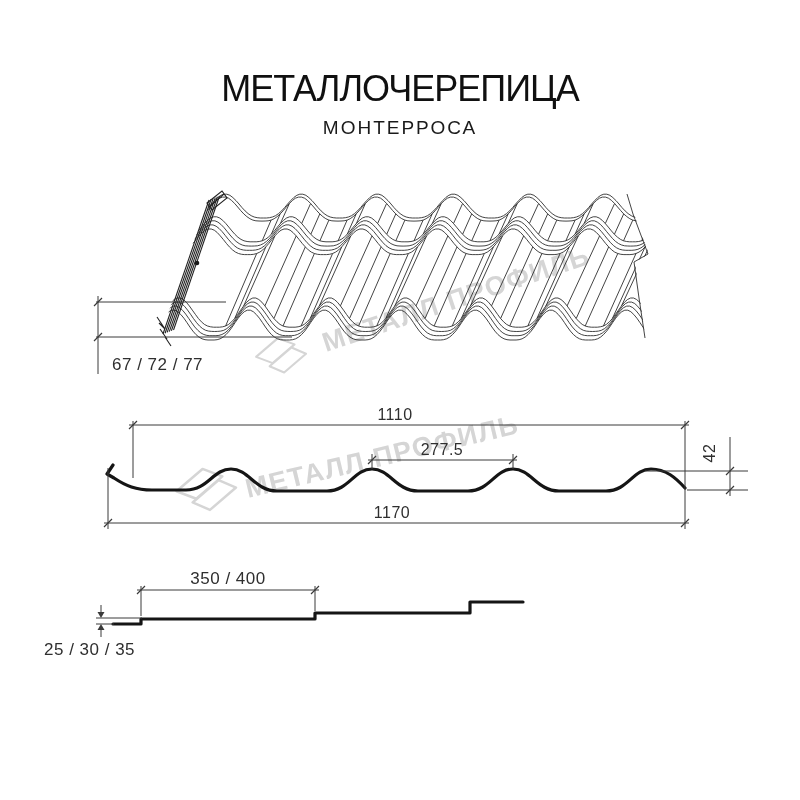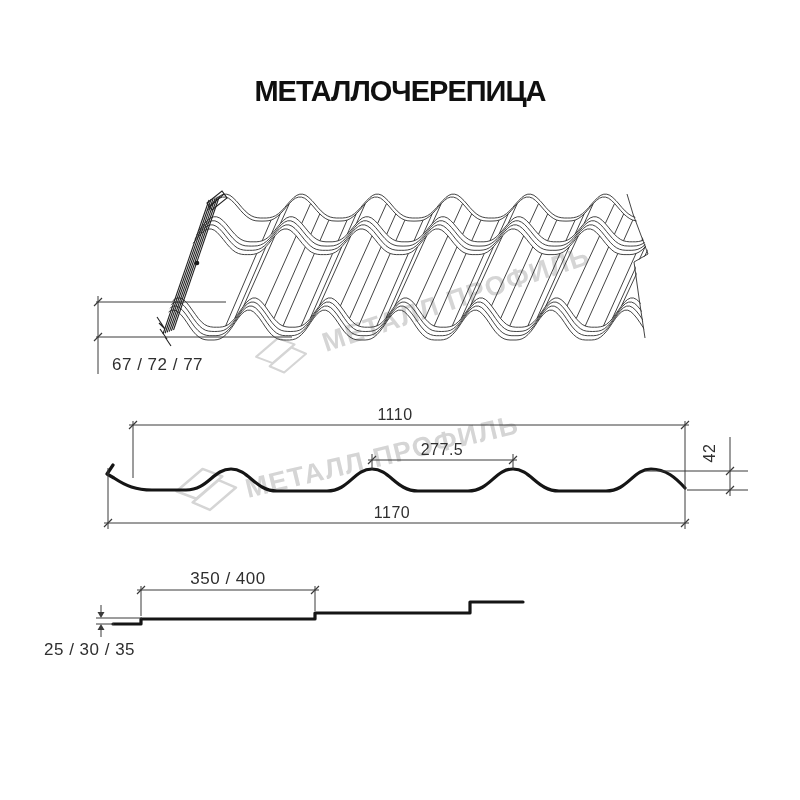--- a/index.html
+++ b/index.html
@@ -3,21 +3,21 @@
 <meta charset="utf-8">
 <style>
   :root{
     --line:#3a3a3a; --profile:#151515; --line3d:#2f2f2f; --strip:#222222;
     --text:#2f2f2f; --title:#101010; --wm:#d5d5d5;
   }
   html,body{margin:0;padding:0;background:#ffffff;}
   .page{position:relative;width:800px;height:800px;background:#fff;overflow:hidden;
         font-family:"Liberation Sans", sans-serif;}
   .hdr{position:absolute;top:64px;left:0;width:800px;text-align:center;}
-  .hdr h1{margin:11px;font-size:29px;font-weight:700;letter-spacing:-1px;color:var(--title);}
+  .hdr h1{margin:4px;font-size:36px;font-weight:400;letter-spacing:-1px;color:var(--title);}
   .hdr .sub{margin-top:7px;font-size:19px;font-weight:400;letter-spacing:2px;color:#1a1a1a;}
   svg{position:absolute;left:0;top:0;}
   .thin{stroke:var(--line);stroke-width:1;fill:none;}
   .thick{stroke:var(--profile);stroke-width:3.2;fill:none;stroke-linecap:round;stroke-linejoin:round;}
   .w3d{stroke:var(--line3d);stroke-width:0.9;fill:none;}
   .strip{stroke:var(--strip);stroke-width:1.1;fill:none;}
   .dimtext{font-family:"Liberation Sans",sans-serif;font-size:16px;fill:var(--text);letter-spacing:0.5px;}
   .dimtext2{font-family:"Liberation Sans",sans-serif;font-size:17px;fill:var(--text);letter-spacing:0.5px;}
   .wmtext{font-family:"Liberation Sans",sans-serif;font-size:27px;font-weight:700;
           fill:var(--wm);letter-spacing:1.5px;}
@@ -26,20 +26,21 @@
   .tick{stroke:var(--line);stroke-width:1.2;fill:none;}
   .arr{fill:var(--line);stroke:none;}
 </style>
 </head>
 <body>
 
 <div class="page">
 
   <div class="hdr">
     <h1>МЕТАЛЛОЧЕРЕПИЦА</h1>
+    <div class="sub">МОНТЕРРОСА</div>
   </div>
 
   <svg width="800" height="800" viewBox="0 0 800 800">
     <defs>
       <clipPath id="sheetClip">
         <polygon points="150,358 150,342 161,334 208,198 218,184 628,181 634,214 649,254 635,262 640,298 648,358"></polygon>
       </clipPath>
     </defs>
 
     <g>

